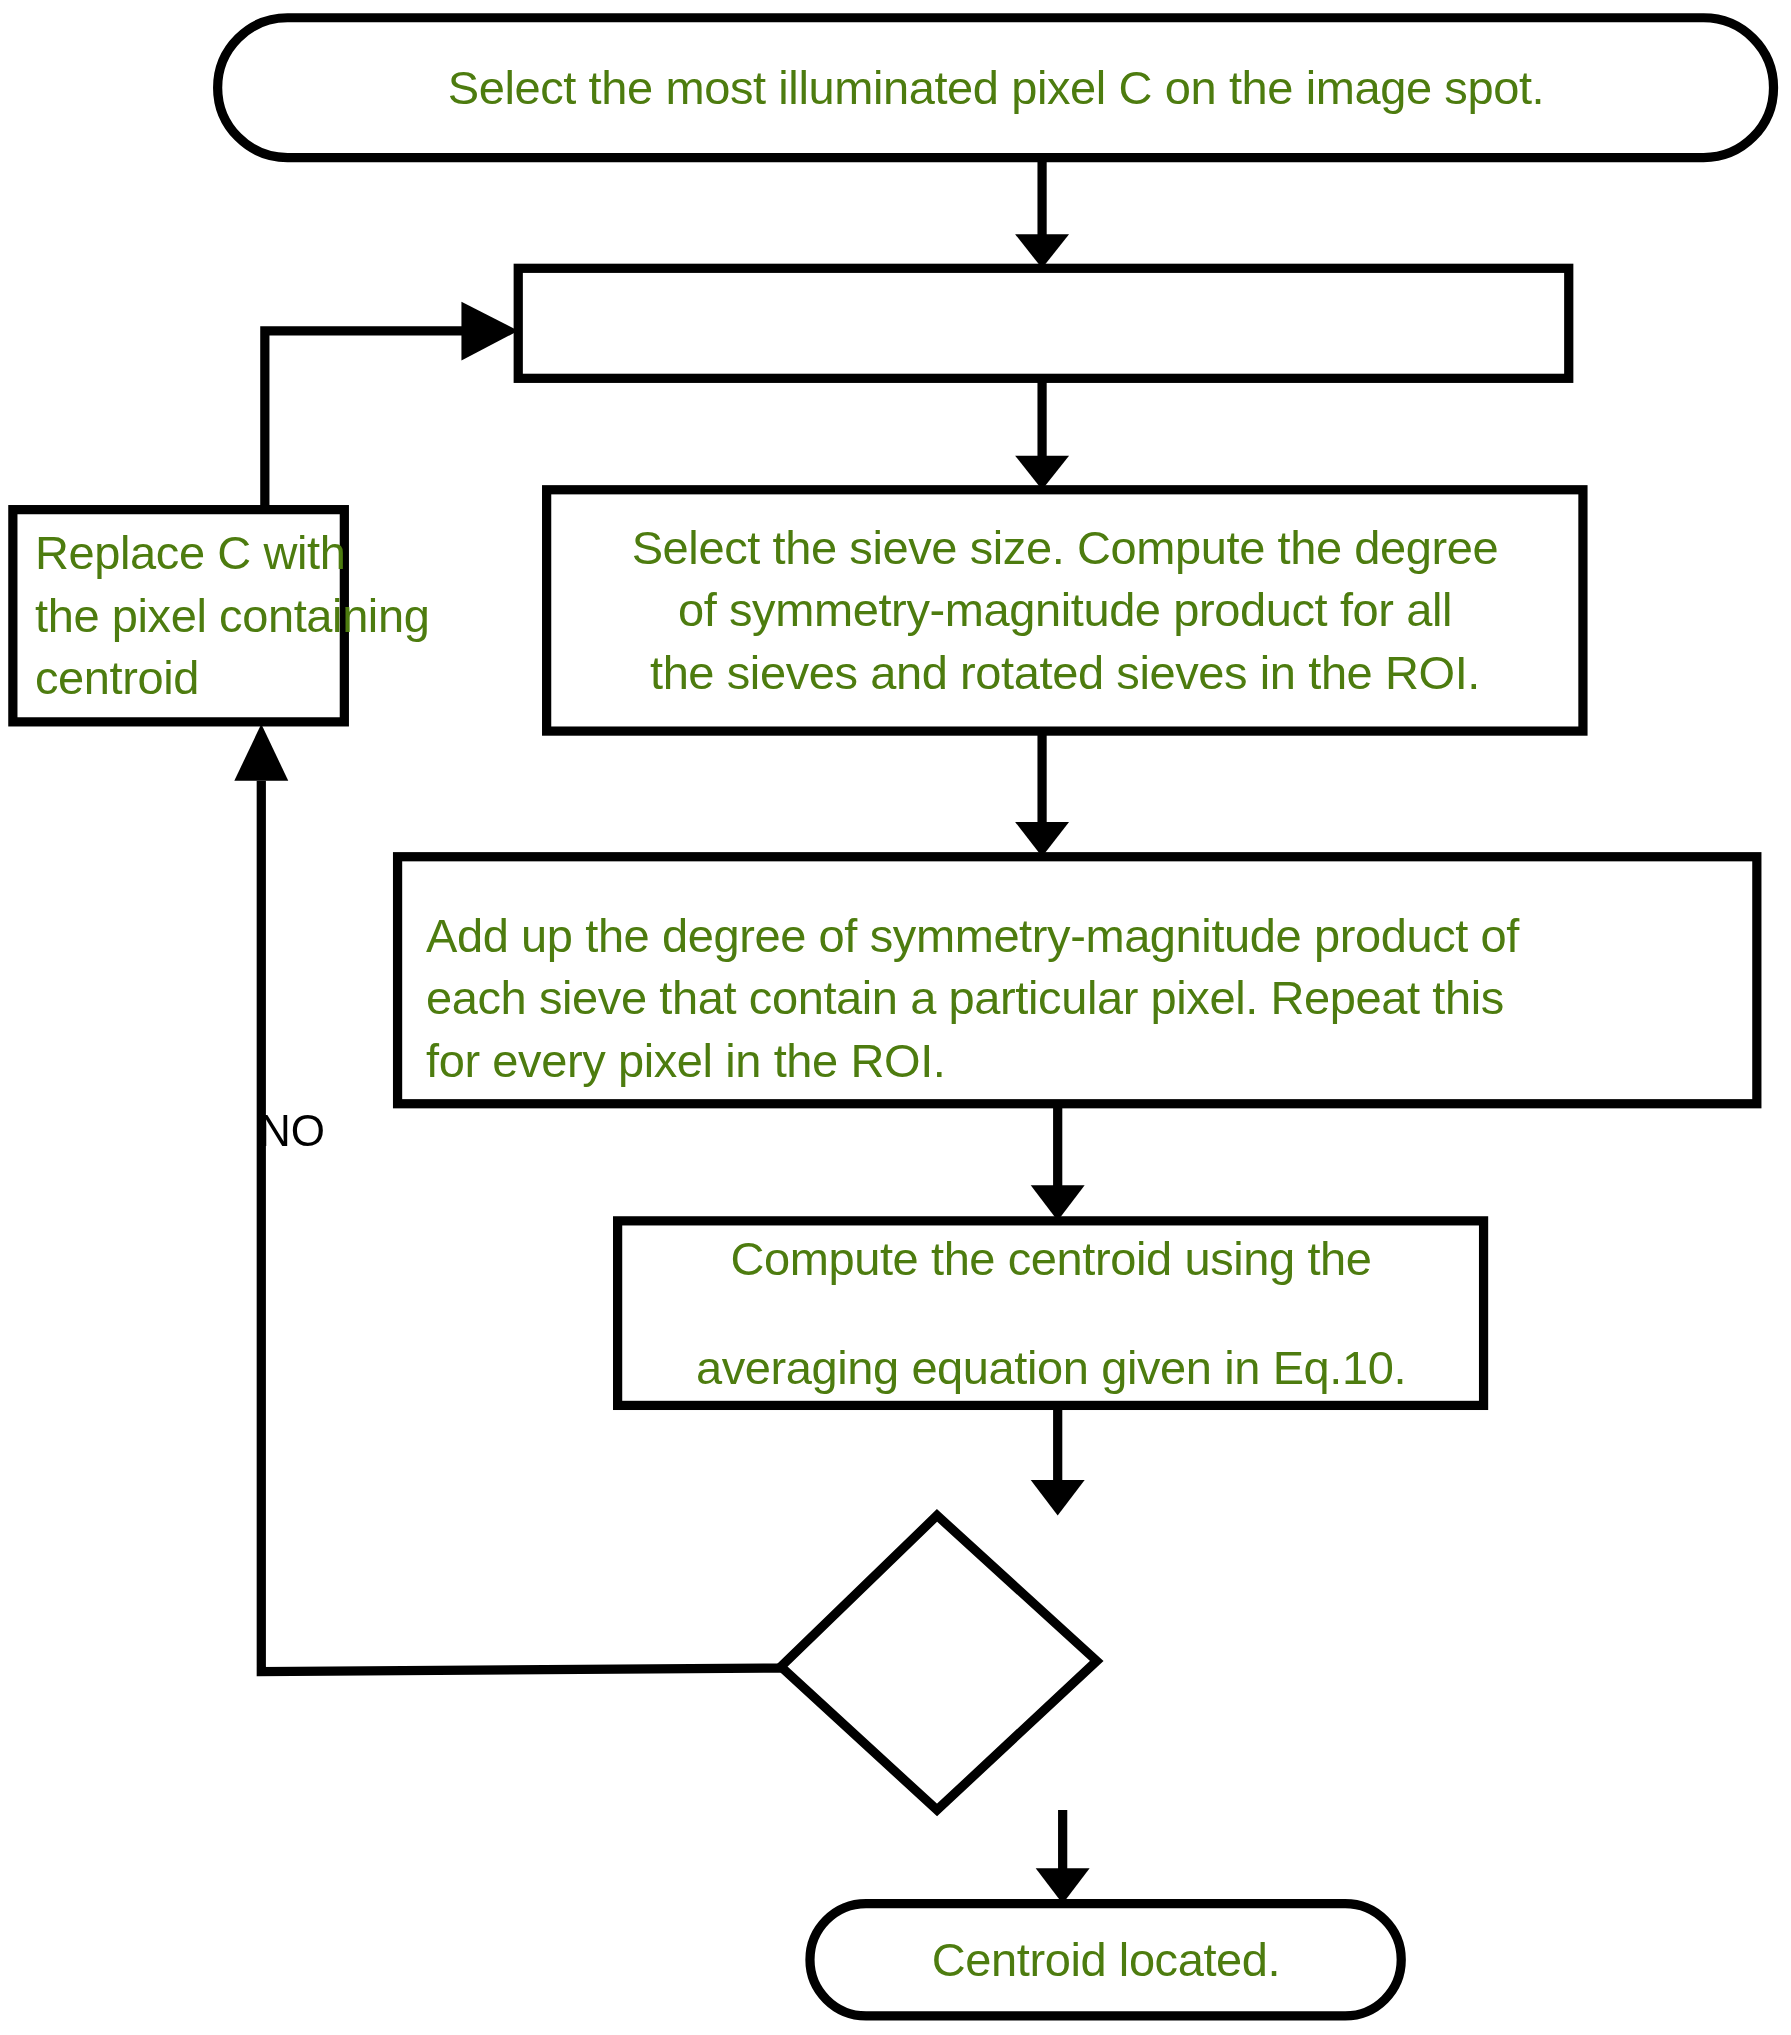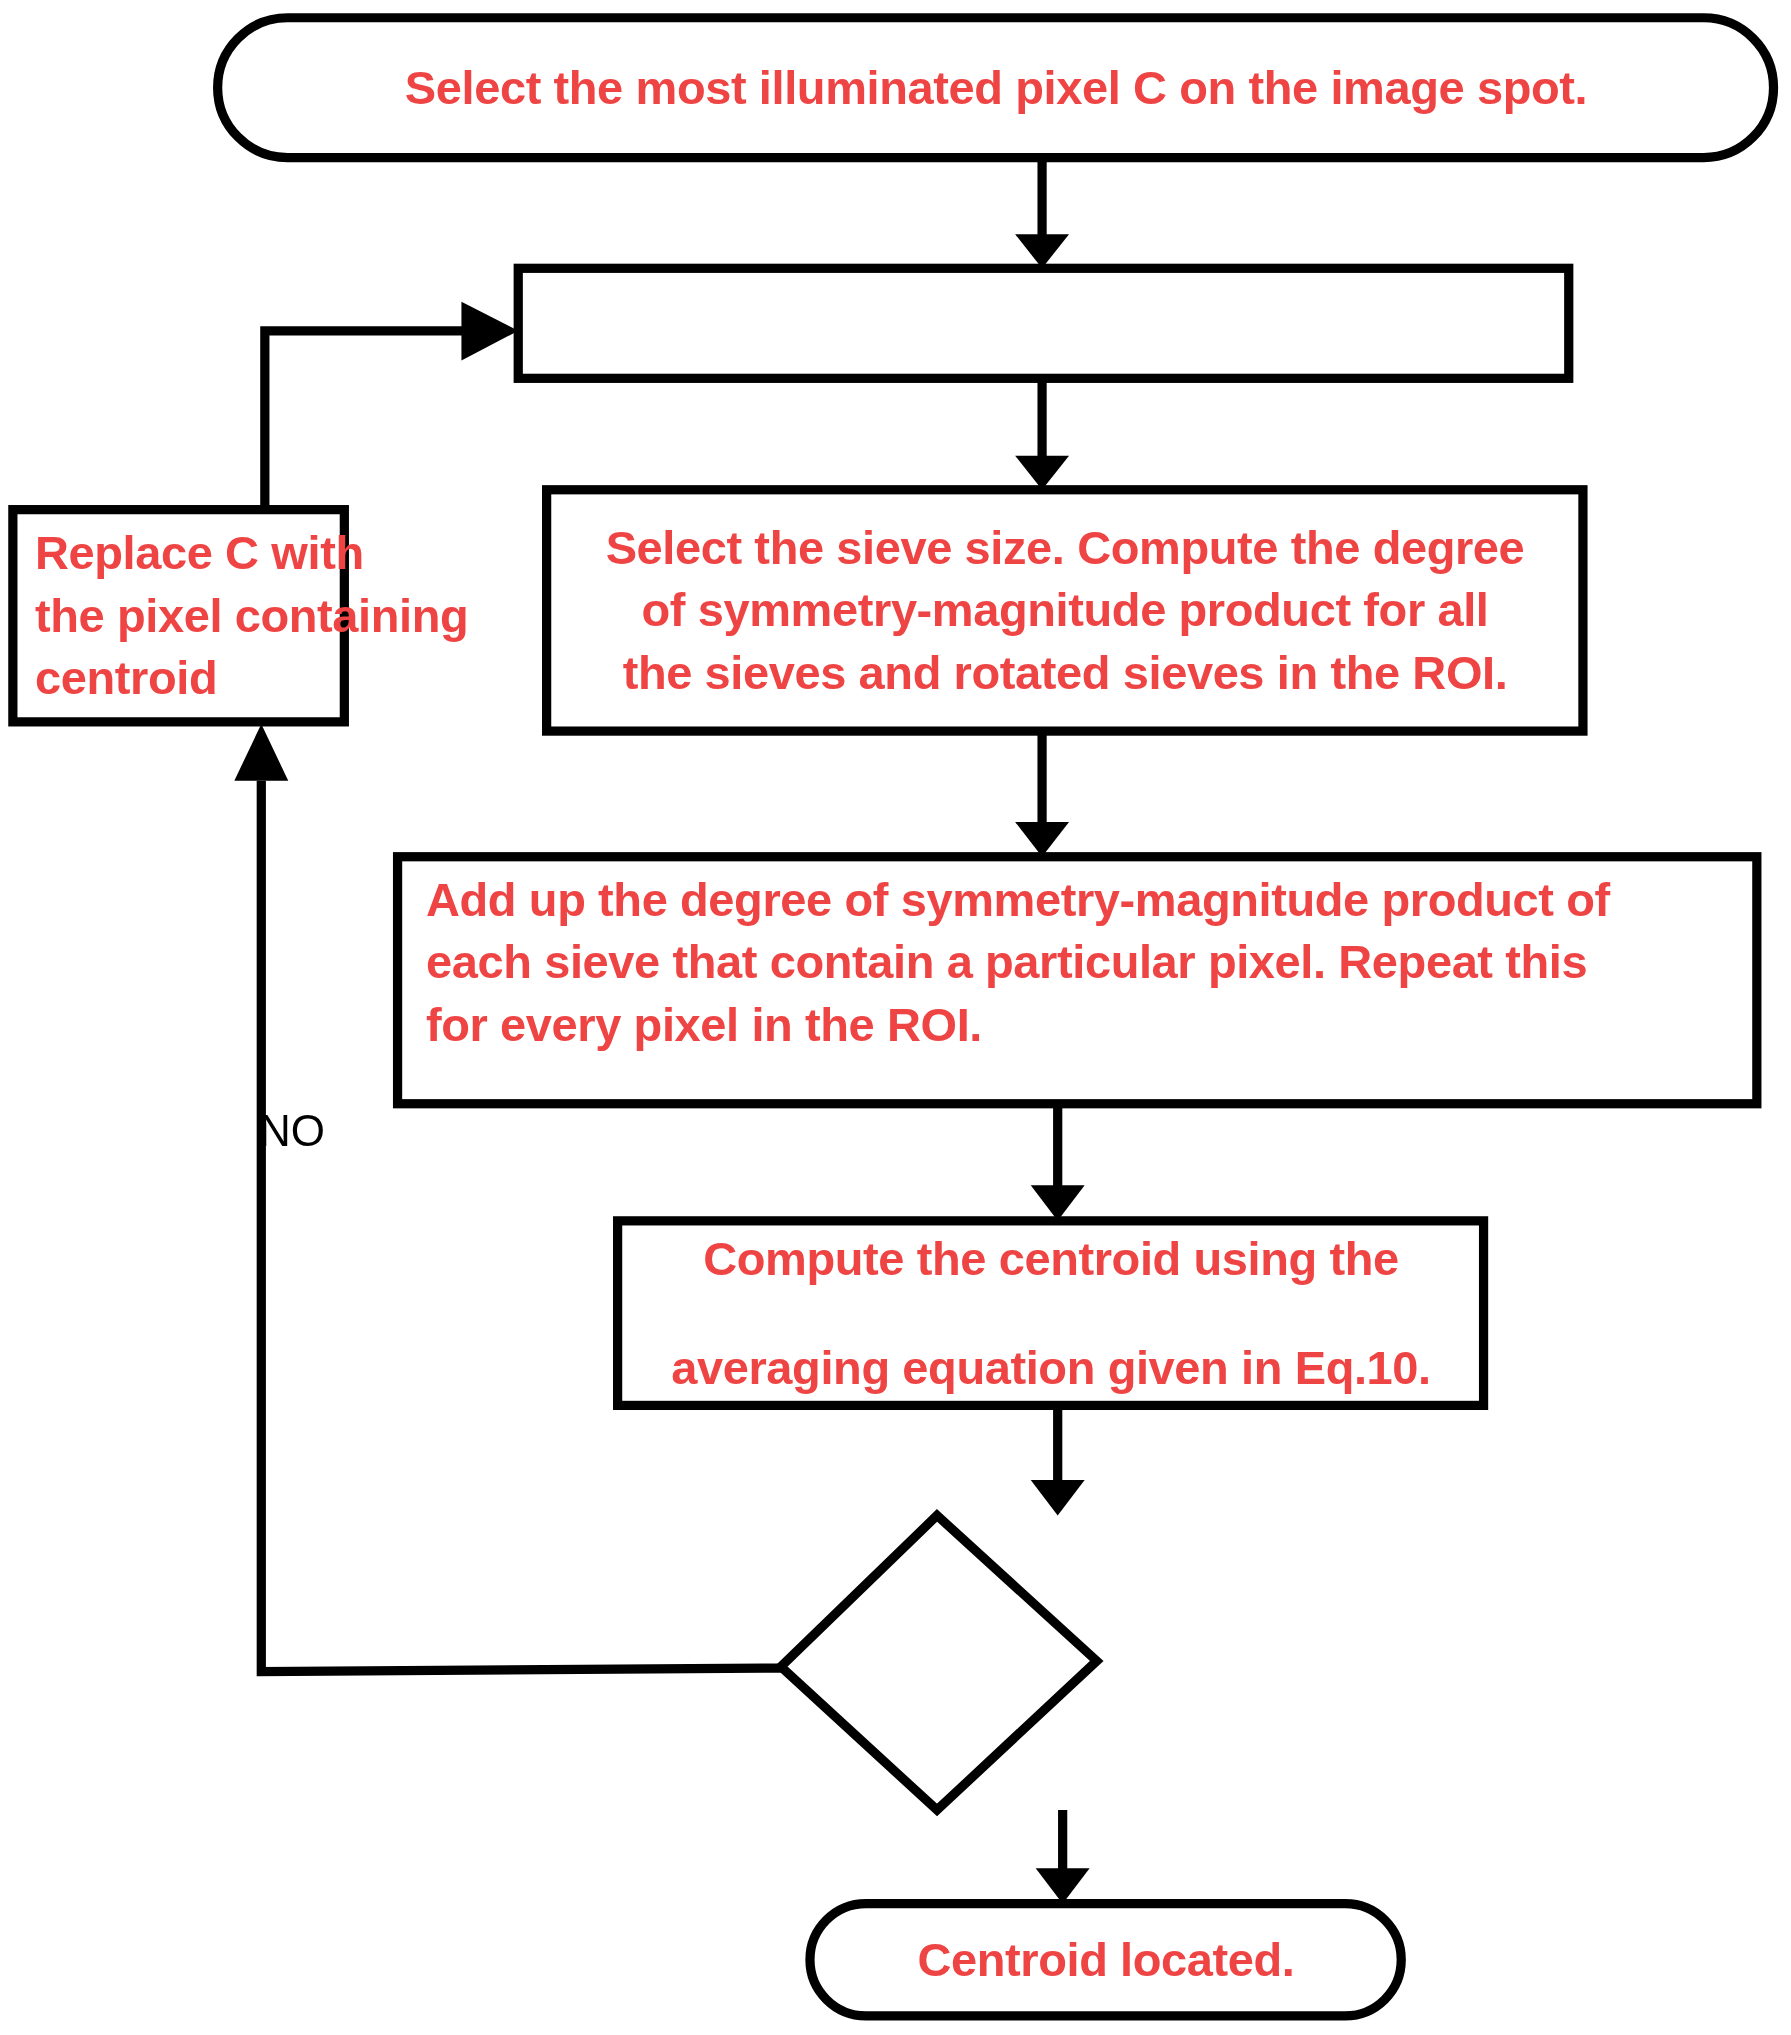--- a/index.html
+++ b/index.html
@@ -23,44 +23,43 @@
     left: 0;
     top: 0;
     width: 1791px;
     height: 2035px;
   }
   .node-text {
     position: absolute;
     display: flex;
     flex-direction: column;
     justify-content: center;
-    color: #ef4444;
+    color: #4d7c0f;
     font-family: "Liberation Sans", sans-serif;
     font-size: 47px;
     line-height: 1.33;
     letter-spacing: -0.4px;
     white-space: pre;
     pointer-events: none;
-    font-weight: bold;
   }
   .node-text.center { align-items: center; text-align: center; }
   .node-text.left   { align-items: flex-start; text-align: left; }
   .edge-label {
     position: absolute;
     color: #000000;
     font-family: "Liberation Sans", sans-serif;
     font-size: 44px;
     line-height: 1;
     white-space: pre;
   }
   
   .t-start  { left: 217px;  top: 18px;   width: 1558px; height: 140px; }
   .t-roi    { left: 540px;  top: 268px;  width: 1008px; height: 110px; }
   .t-sieve  { left: 561px;  top: 490px;  width: 1008px; height: 241px; }
-  .t-addup  { left: 426px;  top: 839px; width: 1313px; height: 247px; }
+  .t-addup  { left: 426px;  top: 875px; width: 1313px; height: 247px; }
   .t-cent   { left: 632px;  top: 1221px; width: 838px; height: 185px; gap: 46px; }
   .t-diam   { left: 795px; top: 1562px; width: 284px;  height: 199px; }
   .t-end    { left: 838px; top: 1904px; width: 536px;  height: 112px; }
   .t-repl   { left: 35px;   top: 510px;  width: 305px;  height: 212px; }
   .t-no     { left: 219px;  top: 1109px; margin-left: 40px; }
 </style>
 </head>
 <body>
 
 <div id="stage">

